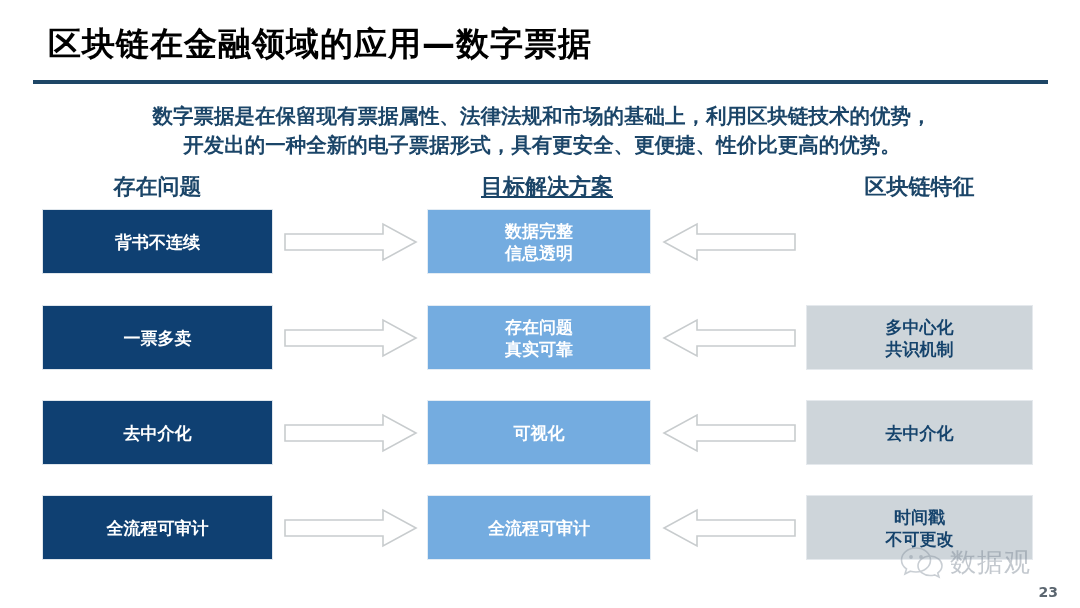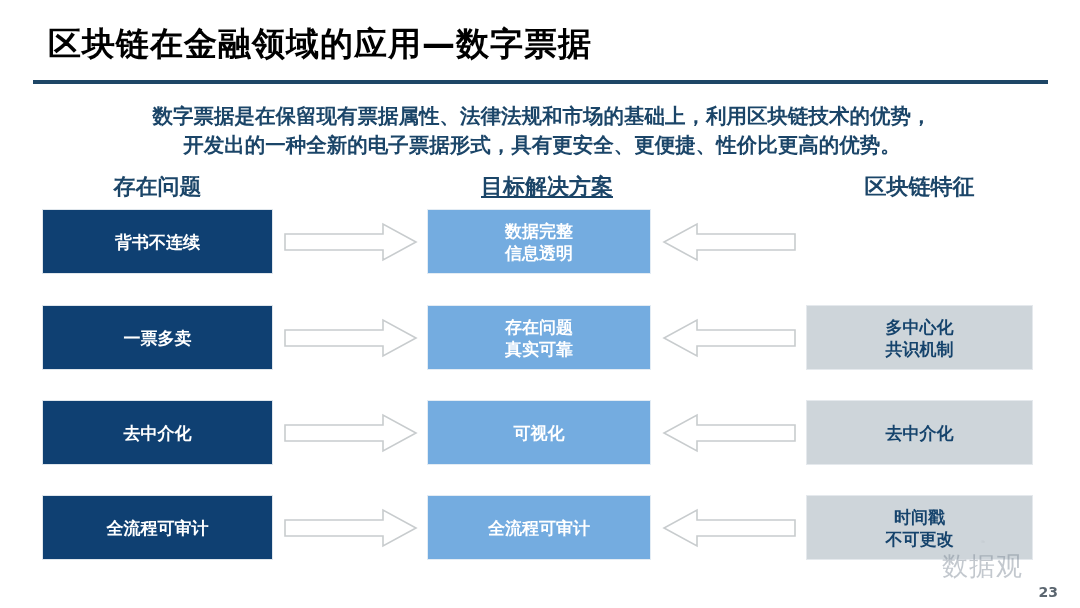--- a/index.html
+++ b/index.html
@@ -133,21 +133,20 @@
   #watermark {
     position: absolute;
     left: 900px;
     top: 540px;
     width: 165px;
     height: 44px;
     display: flex;
     align-items: center;
     gap: 6px;
     opacity: 0.45;
-    flex-direction: column;
   }
   #watermark .wm-text {
     font-size: 26px;
     font-weight: normal;
     color: #7b8794;
     letter-spacing: 1px;
     font-family: "DejaVu Sans", "Liberation Sans", sans-serif;
   }
   #wechat-icon { width: 44px; height: 36px; display: block; }
 

